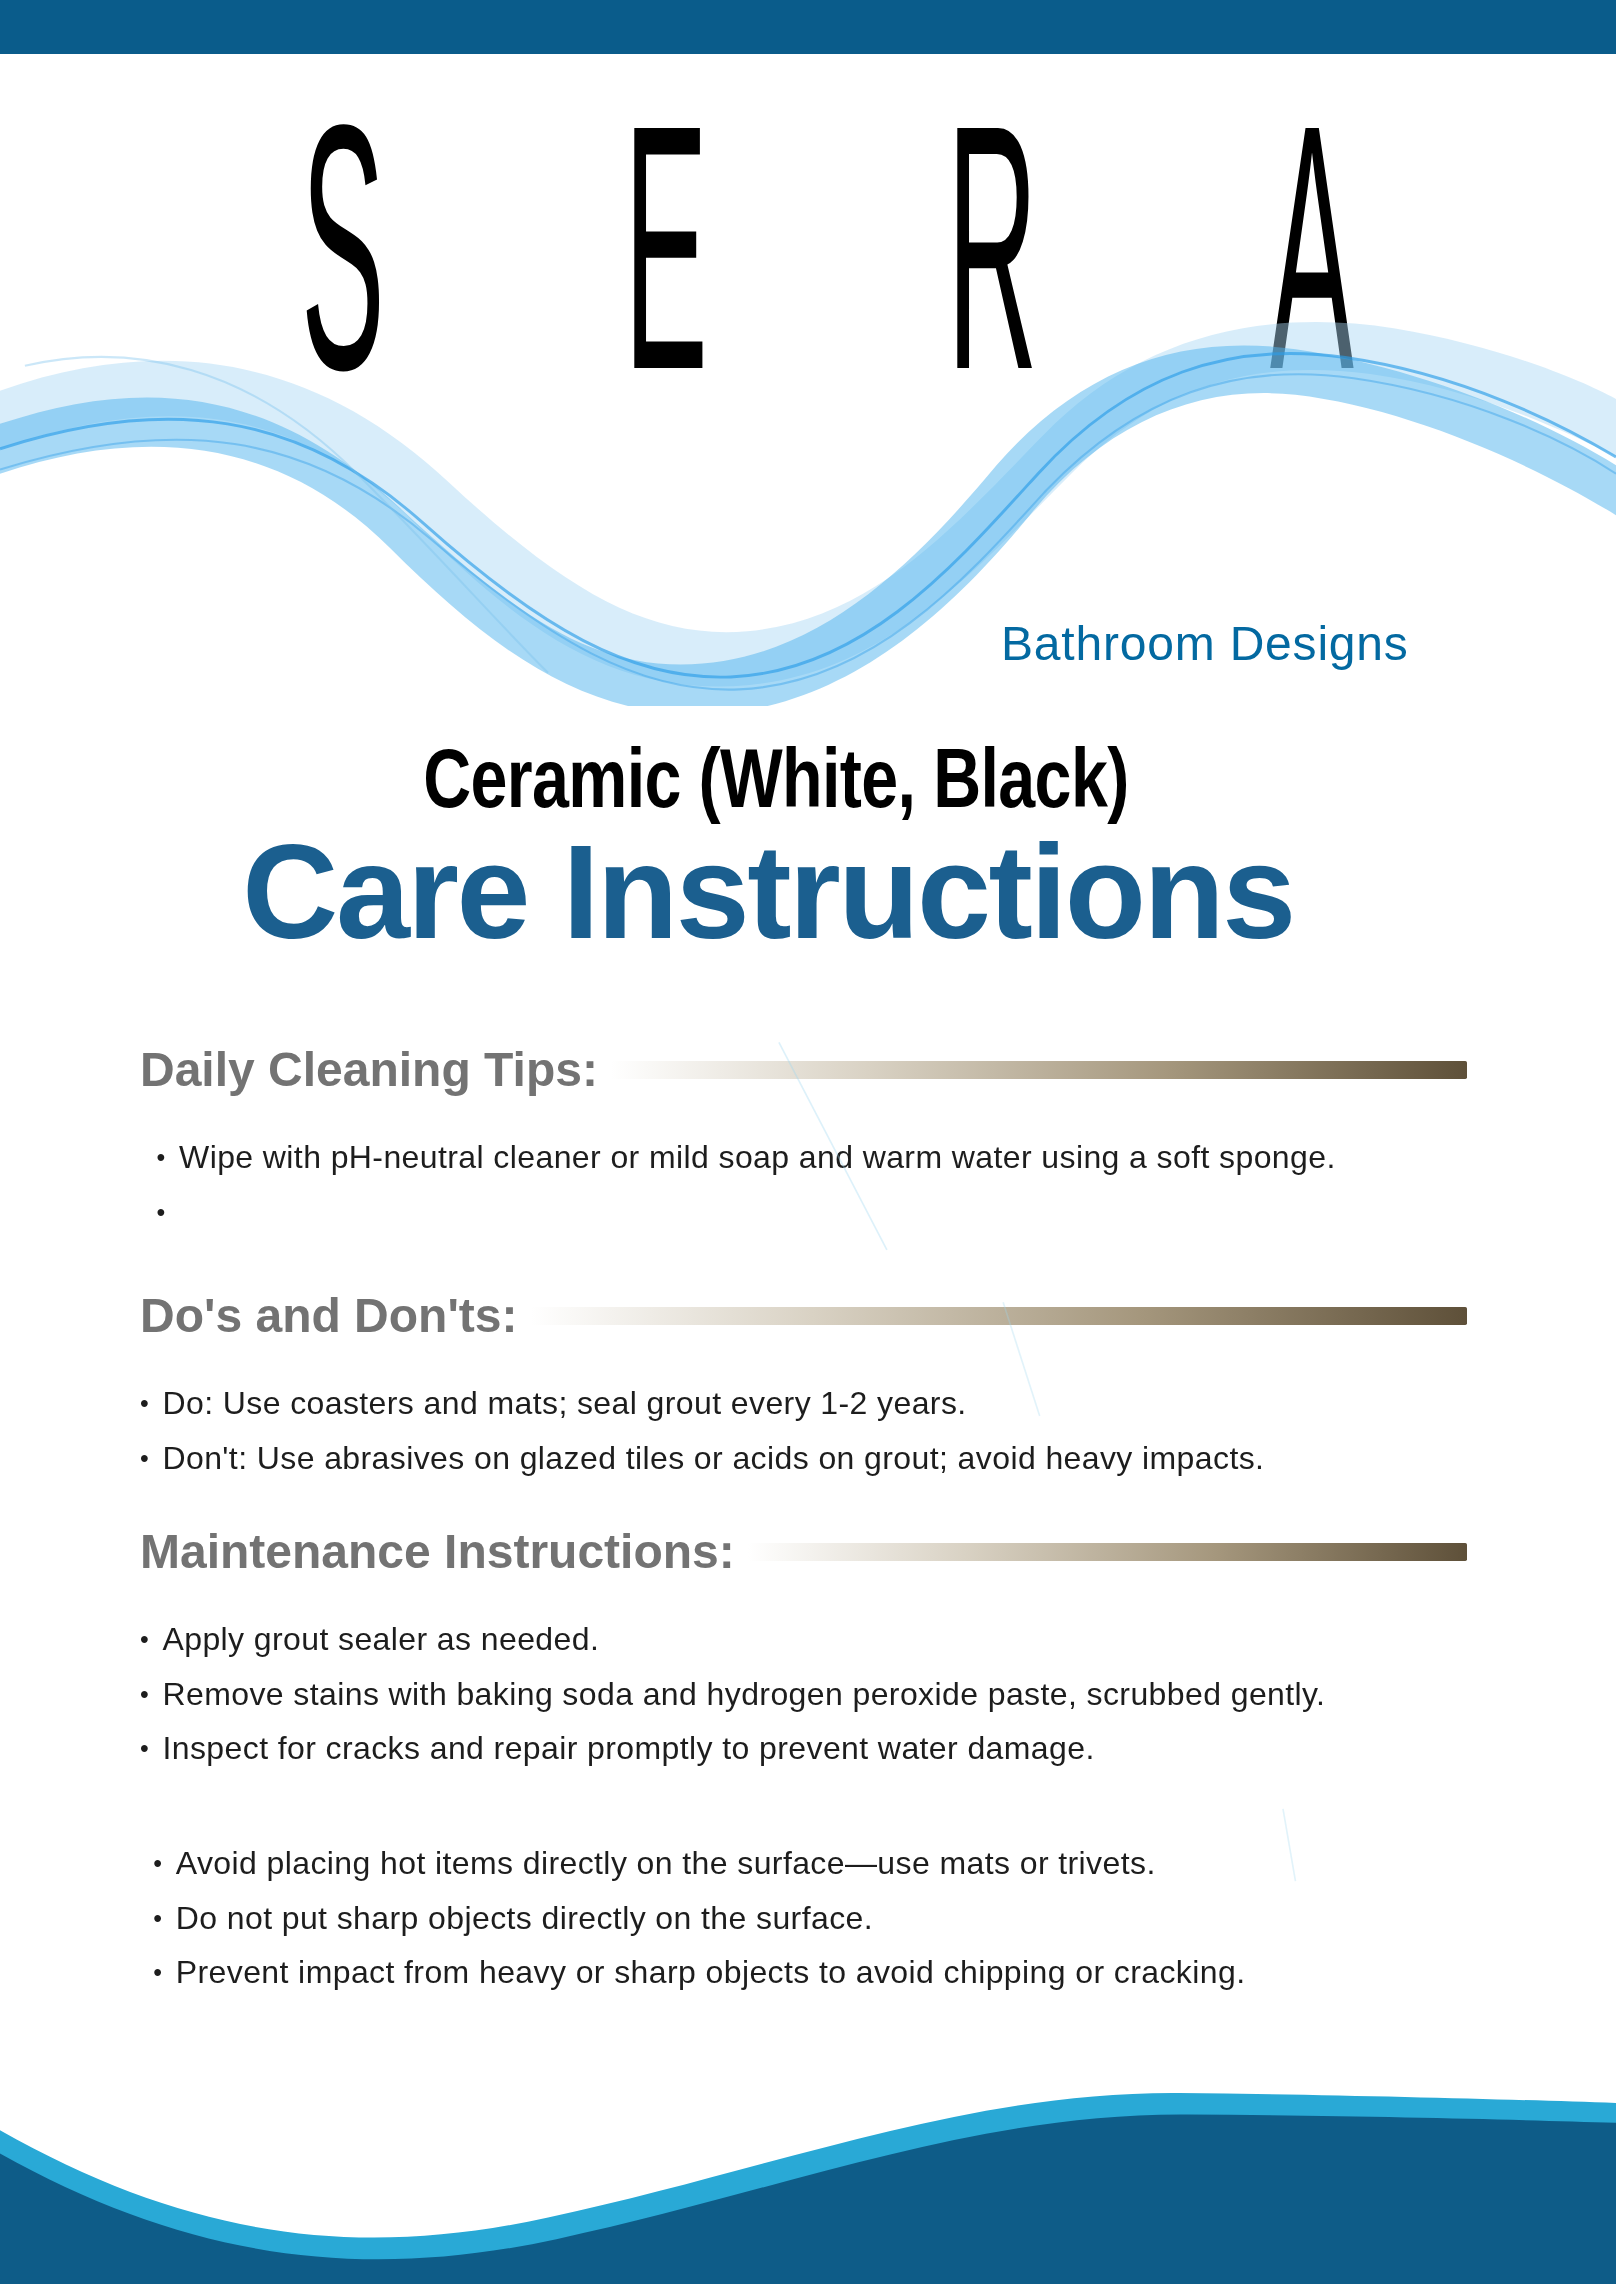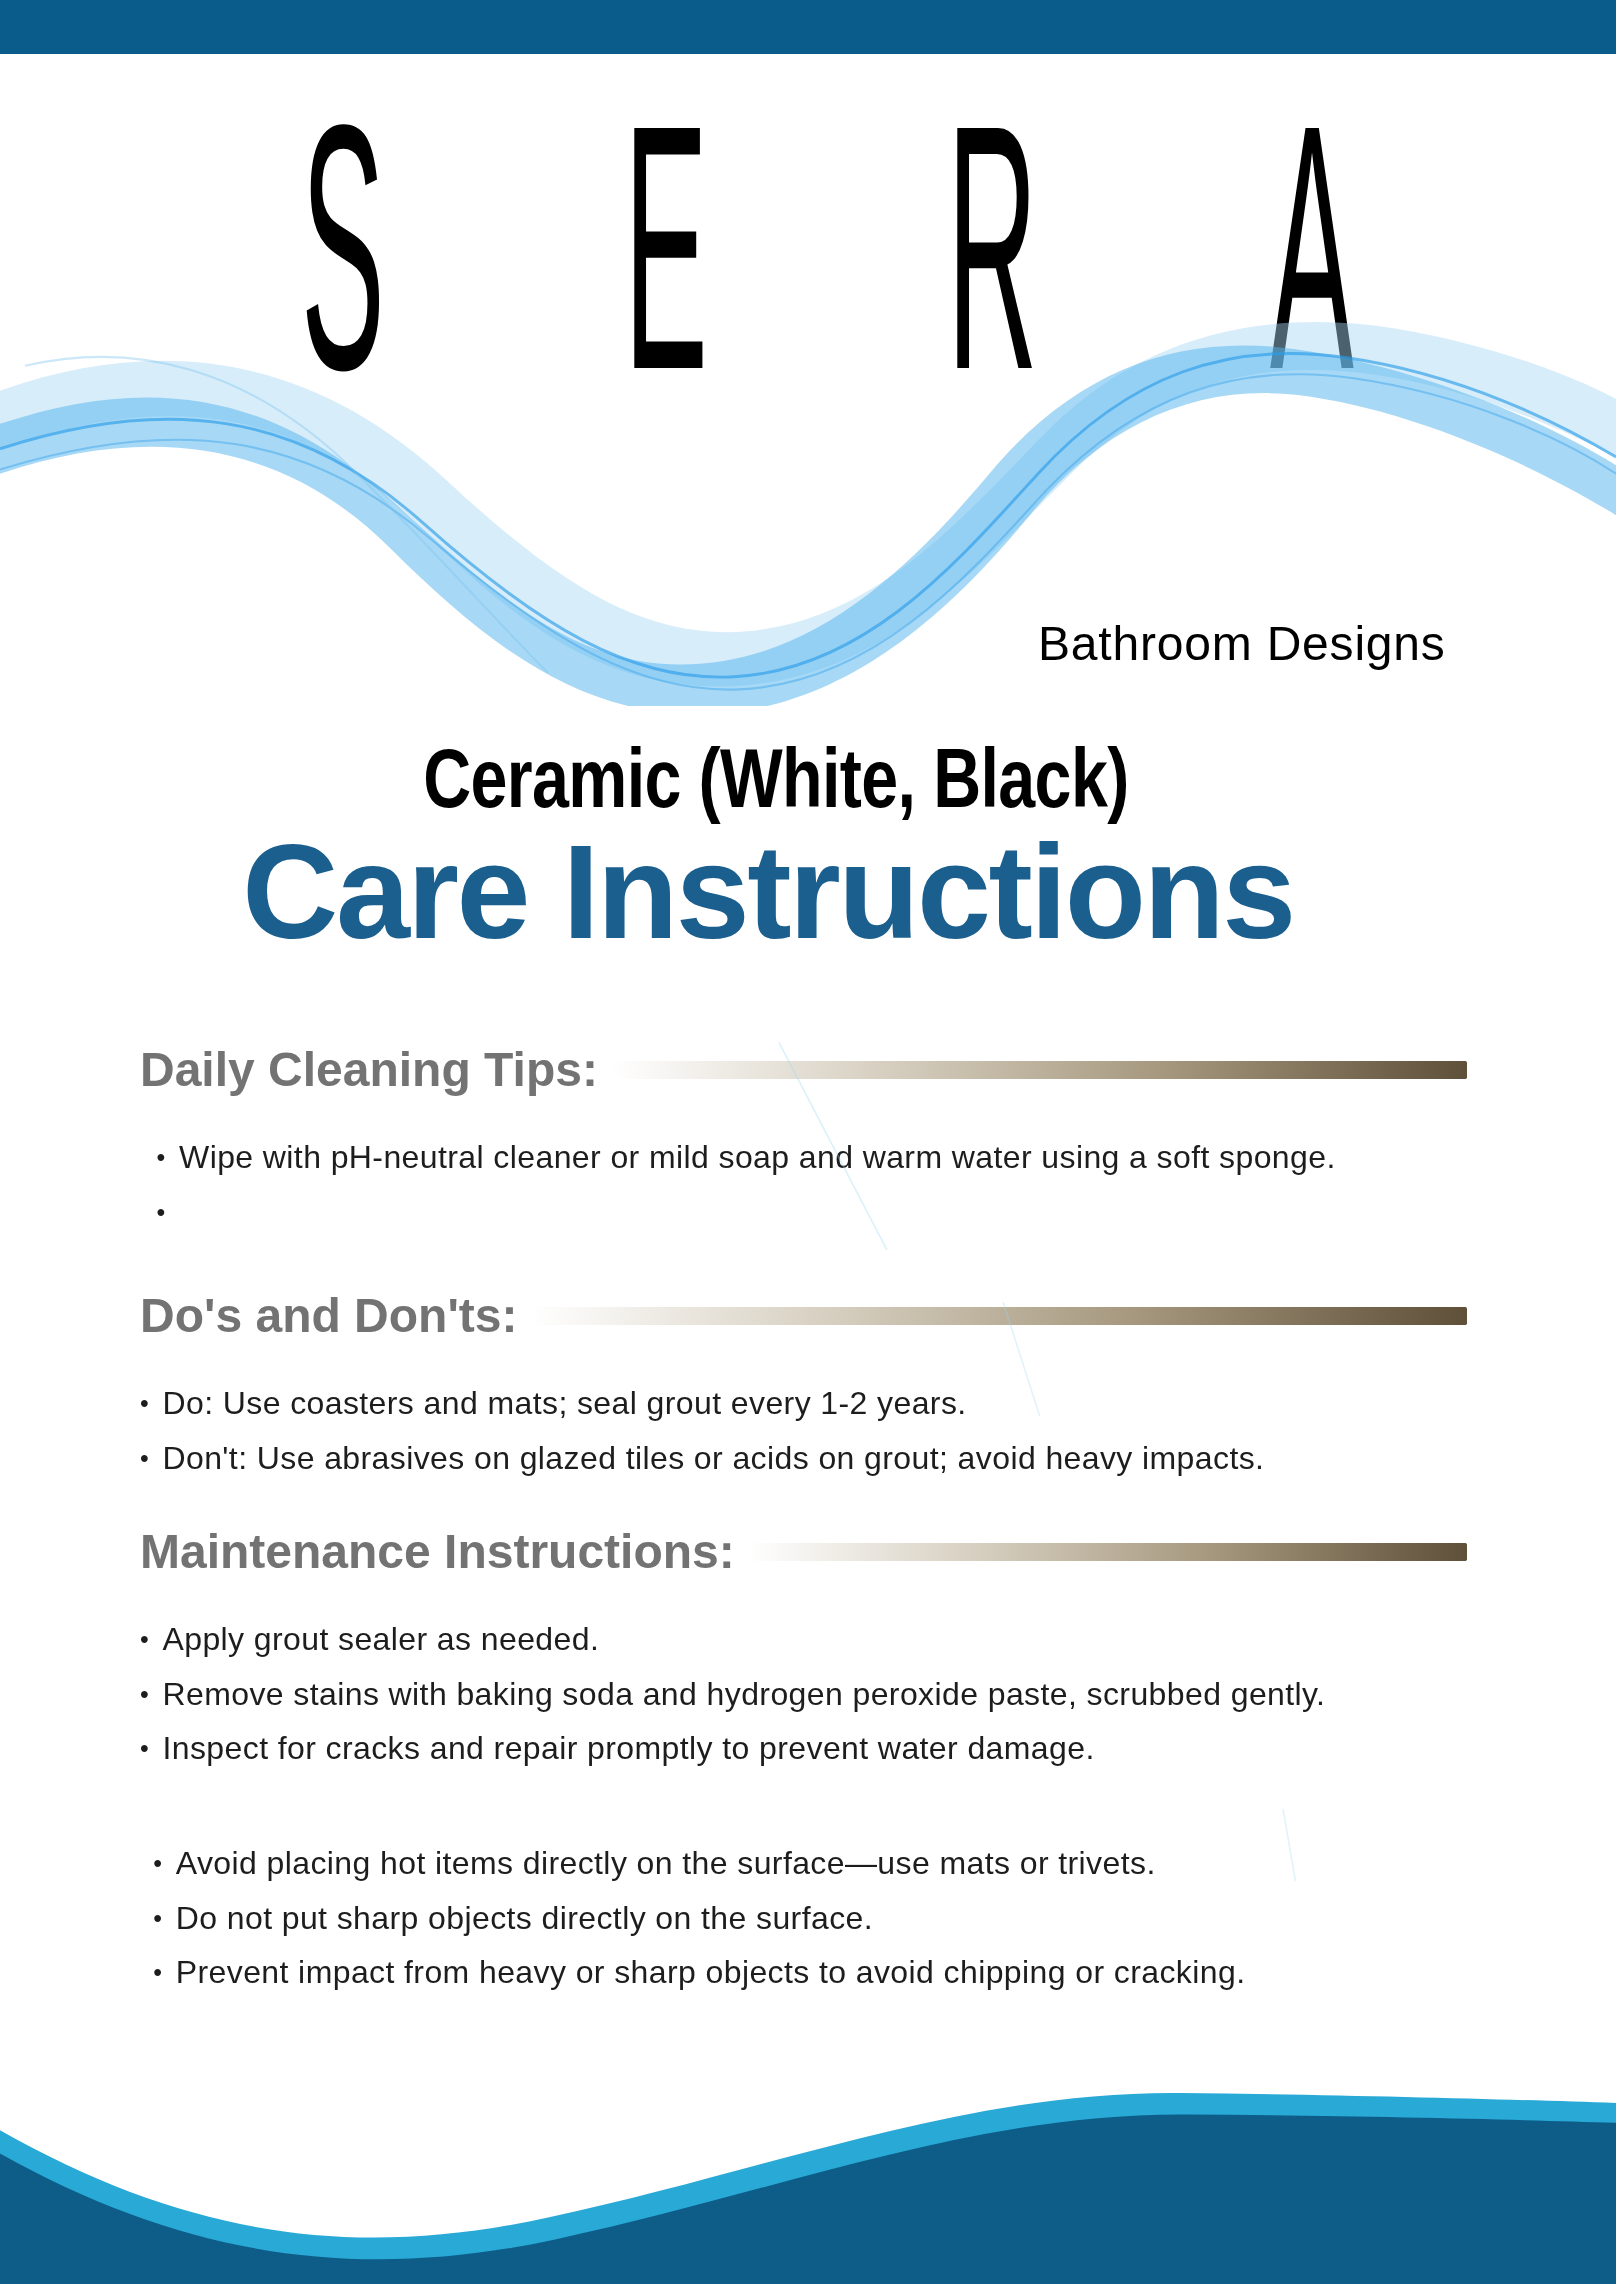--- a/index.html
+++ b/index.html
@@ -15,22 +15,22 @@
   .brand { position:absolute; top:73px; left:0; width:1616px; display:flex; justify-content:center; gap:198px; }
   .brand .letter {
     display:block; width:125px; text-align:center; color:#000;
     font-size:349px; line-height:1; font-weight:400;
     transform:scaleX(0.36); transform-origin:center;
   }
 
   .header-wave { position:absolute; top:316px; left:0; width:1616px; height:390px; }
 
   .tagline {
-    position:absolute; left:1038px; top:616px;
-    font-size:48px; letter-spacing:0.8px; color:#000000;
+    position:absolute; left:1001px; top:616px;
+    font-size:48px; letter-spacing:0.8px; color:#0369a1;
   }
 
   .subtitle-wrap { position:absolute; top:737px; left:0; width:1551px; text-align:center; }
   .subtitle-wrap .subtitle {
     display:inline-block; font-size:83px; font-weight:bold; color:#000;
     letter-spacing:-0.8px; line-height:1;
     transform:scaleX(0.80); transform-origin:center;
   }
 
   .main-title {

